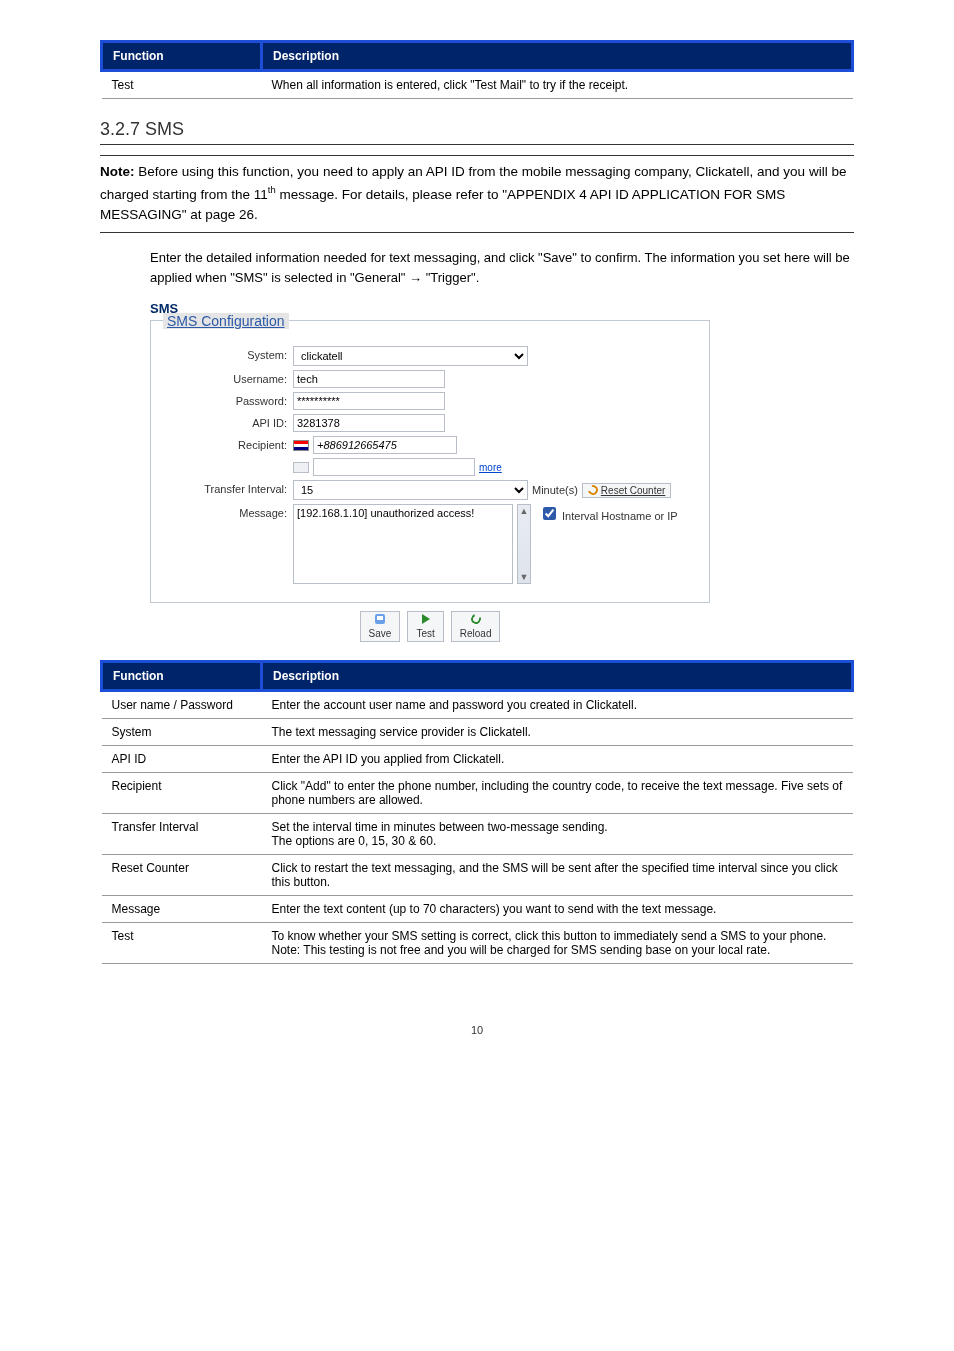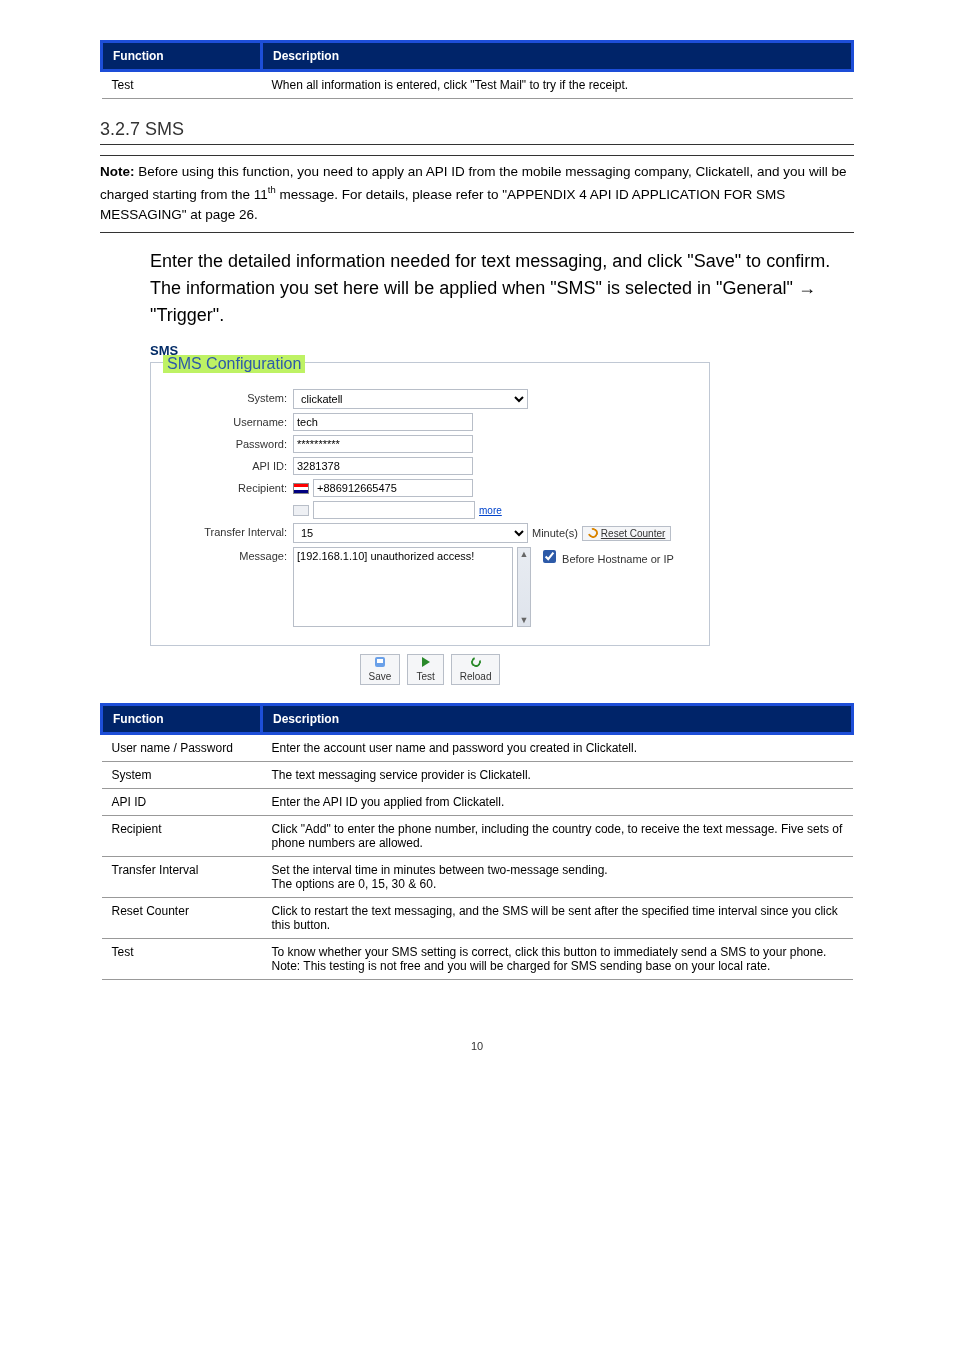--- a/index.html
+++ b/index.html
@@ -43,21 +43,21 @@
     font-family: Verdana, Arial, sans-serif;
     font-size: 13.5px;
     border-top: 1px solid #333;
     border-bottom: 1px solid #333;
     padding: 6px 0;
     margin-bottom: 15px;
     line-height: 1.55;
   }
   .note-line .label { font-weight: bold; }
   .para {
-    font-size: 18px;
+    font-size: 13px;
     line-height: 1.5;
     margin: 12px 0 14px 0;
     padding-left: 50px;
   }
 
   
   .sms-panel {
     width: 560px;
     margin: 0 0 18px 50px;
     font-family: Tahoma, Arial, sans-serif;
@@ -65,38 +65,39 @@
     color: #333;
   }
   .sms-title { color: #002a66; font-weight: bold; font-size: 13px; margin-bottom: 4px; }
   .sms-fieldset {
     border: 1px solid #c0c8d4;
     padding: 10px 12px 14px 12px;
   }
   .sms-legend {
     position: relative;
     top: -18px;
-    background: #bef264;
+    background: #e5e5e5;
     color: #2d5aa8;
-    font-size: 16px;
+    font-size: 14px;
     padding: 0 4px;
     display: inline-block;
     margin-bottom: -10px;
+    text-decoration: underline;
   }
   .sms-row { display: flex; align-items: flex-start; margin-bottom: 4px; }
   .sms-row .lbl { width: 130px; text-align: right; padding-right: 6px; padding-top: 3px; color: #333; }
   .sms-row .ctl { display: flex; align-items: center; gap: 4px; }
   .sms-row input[type=text], .sms-row select, .sms-row textarea {
     border: 1px solid #b8bec8;
     font-family: Tahoma, Arial;
     font-size: 11px;
     padding: 2px 3px;
     background: #fff;
   }
-  .sms-row input[type=text] { width: 180px; }
+  .sms-row input[type=text] { width: 152px; }
   .sms-row select.w180 { width: 235px; }
   .sms-row textarea { width: 220px; height: 80px; resize: none; }
   .flag {
     display: inline-block; width: 16px; height: 11px; border: 1px solid #888;
     background: linear-gradient(to bottom, #fe0000 0% 33%, #fff 33% 66%, #000080 66% 100%);
     vertical-align: middle;
   }
   .more-link { color: #0044cc; text-decoration: underline; font-size: 10px; }
   .reset-btn {
     display: inline-flex; align-items: center; gap: 3px;
@@ -193,21 +194,21 @@
       <span class="lbl">API ID:</span>
       <div class="ctl">
         <input type="text" value="3281378" style="">
       </div>
     </div>
 
     <div class="sms-row">
       <span class="lbl">Recipient:</span>
       <div class="ctl">
         <span class="flag"></span>
-        <input type="text" style="width: 160px;" value="+886912665475">
+        <input type="text" style="width: 144px; font-style: italic;" value="+886912665475">
       </div>
     </div>
 
     <div class="sms-row">
       <span class="lbl"></span>
       <div class="ctl">
         <span class="flag" style="background:#eef0f4;border:1px solid #b8bec8"></span>
         <input type="text" style="width: 162px;">
         <a class="more-link">more</a>
       </div>
@@ -230,21 +231,21 @@
     <div class="sms-row">
       <span class="lbl">Message:</span>
       <div class="ctl" style="align-items:stretch">
         <textarea style="">[192.168.1.10] unauthorized access!</textarea>
         <div class="scroll-hint">
             <span>▲</span>
             <span>▼</span>
           </div>
         <div style="padding-left:4px">
           <input type="checkbox" class="chk" checked="" style="">
-          <span>Before Hostname or IP</span>
+          <span>Interval Hostname or IP</span>
         </div>
       </div>
     </div>
   </div>
 
   <div class="btnbar">
     <span class="btn">
       <span class="ico-save"></span>
       <span>Save</span>
     </span>
@@ -286,20 +287,24 @@
       <tr>
         <td class="fcol">Transfer Interval</td>
         <td style="white-space: pre-line;">Set the interval time in minutes between two-message sending.
 The options are 0, 15, 30 &amp; 60.</td>
       </tr>
       <tr>
         <td class="fcol">Reset Counter</td>
         <td style="white-space: pre-line;">Click to restart the text messaging, and the SMS will be sent after the specified time interval since you click this button.</td>
       </tr>
       <tr>
+        <td class="fcol">Message</td>
+        <td style="white-space: pre-line;">Enter the text content (up to 70 characters) you want to send with the text message.</td>
+      </tr>
+      <tr>
         <td class="fcol">Test</td>
         <td style="white-space: pre-line;">To know whether your SMS setting is correct, click this button to immediately send a SMS to your phone.
 Note: This testing is not free and you will be charged for SMS sending base on your local rate.</td>
       </tr>
     </tbody>
 </table>
 
 <div class="page-num">10</div>
 
 </body></html>

